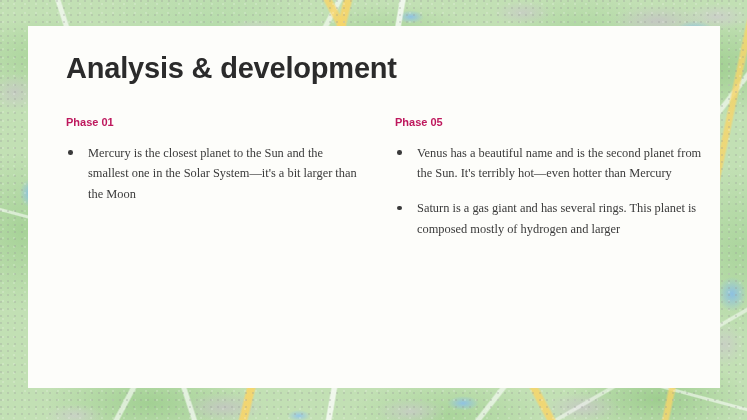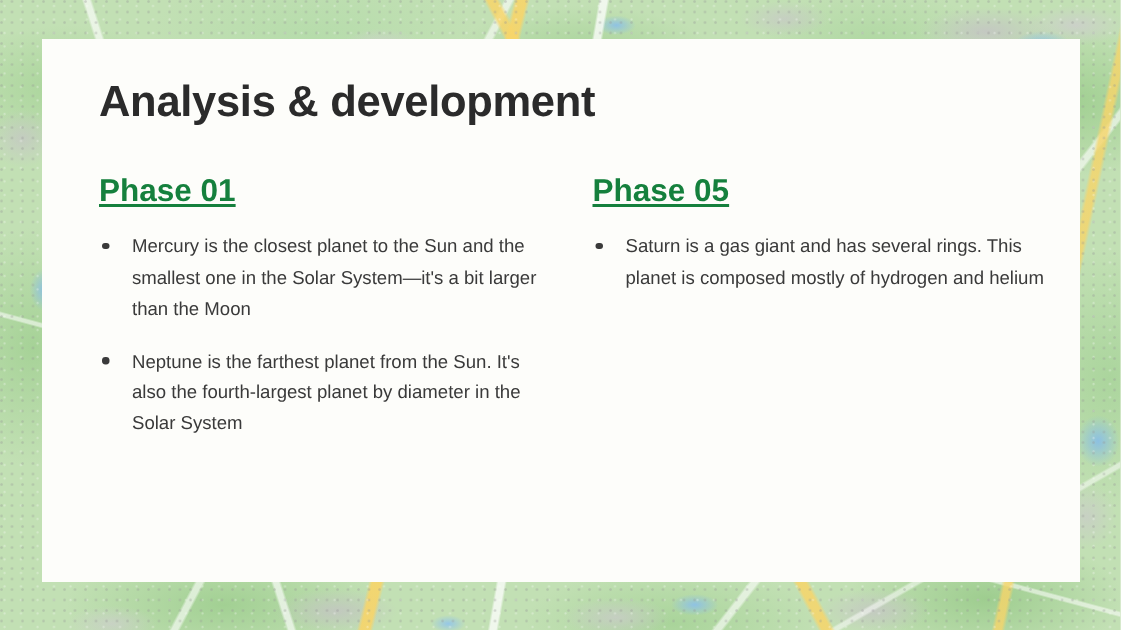--- a/index.html
+++ b/index.html
@@ -136,39 +136,39 @@
     width: 295px;
     flex: 0 0 295px;
   }
   .column.right {
     width: 310px;
     flex: 0 0 310px;
   }
 
   .phase-title {
     margin: 0 0 14px 0;
-    font-size: 21px;
+    font-size: 11px;
     font-weight: bold;
-    color: #15803d;
+    color: #be185d;
     line-height: 1.15;
-    text-decoration: underline;
   }
 
   .bullet-list {
     margin: 0;
     padding: 0;
     list-style: none;
   }
   .bullet-item {
     position: relative;
     padding-left: 22px;
     margin-bottom: 14px;
     font-size: 12.4px;
     line-height: 20.8px;
     color: #3a3a3a;
+    font-family: Liberation Serif, serif;
   }
   .bullet-item:last-child {
     margin-bottom: 0;
   }
   .bullet-dot {
     position: absolute;
     left: 2px;
     top: 7.5px;
     width: 4.6px;
     height: 4.6px;
@@ -196,32 +196,32 @@
 
     <div class="columns">
 
       <div class="column left">
         <h2 class="phase-title">Phase 01</h2>
         <ul class="bullet-list">
           <li class="bullet-item">
             <span class="bullet-dot"></span>
             <span>Mercury is the closest planet to the Sun and the smallest one in the Solar System—it's a bit larger than the Moon</span>
           </li>
-          <li class="bullet-item">
-            <span class="bullet-dot"></span>
-            <span>Neptune is the farthest planet from the Sun. It's also the fourth-largest planet by diameter in the Solar System</span>
-          </li>
         </ul>
       </div>
 
       <div class="column right">
         <h2 class="phase-title">Phase 05</h2>
         <ul class="bullet-list">
           <li class="bullet-item">
             <span class="bullet-dot"></span>
-            <span>Saturn is a gas giant and has several rings. This planet is composed mostly of hydrogen and helium</span>
+            <span>Venus has a beautiful name and is the second planet from the Sun. It's terribly hot—even hotter than Mercury</span>
+          </li>
+          <li class="bullet-item">
+            <span class="bullet-dot"></span>
+            <span>Saturn is a gas giant and has several rings. This planet is composed mostly of hydrogen and larger</span>
           </li>
         </ul>
       </div>
 
     </div>
   </div>
 </div>
 
 </body></html>

